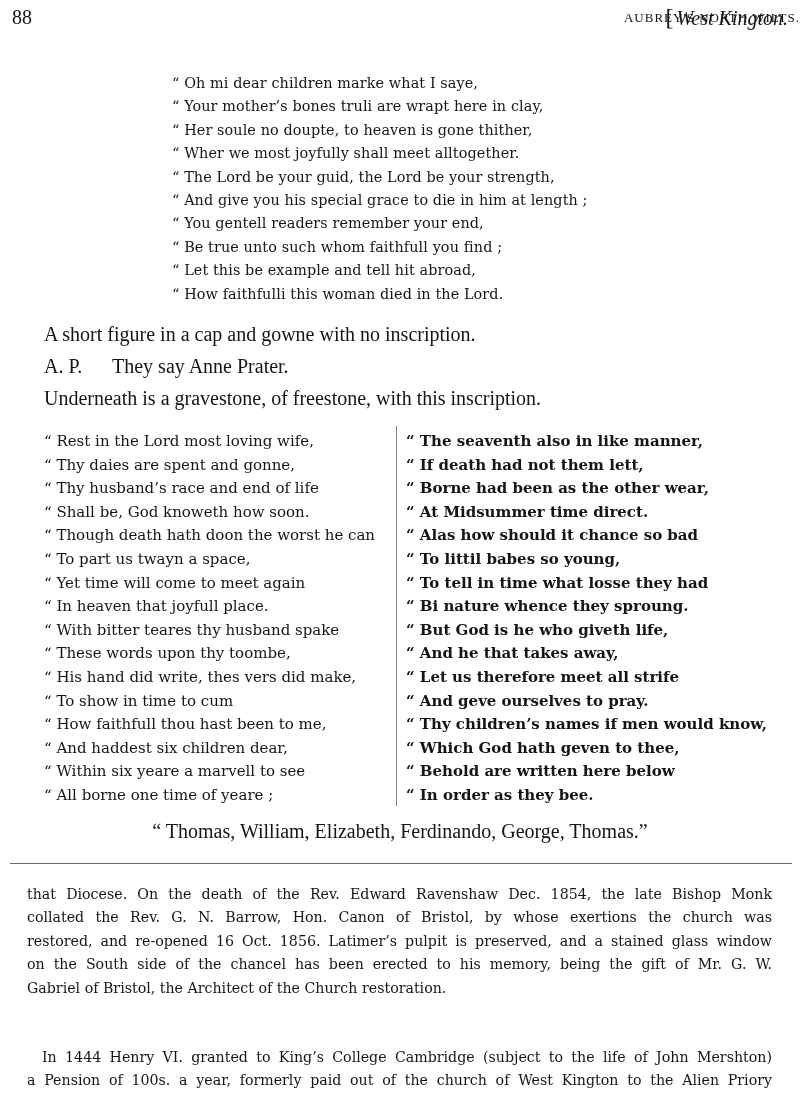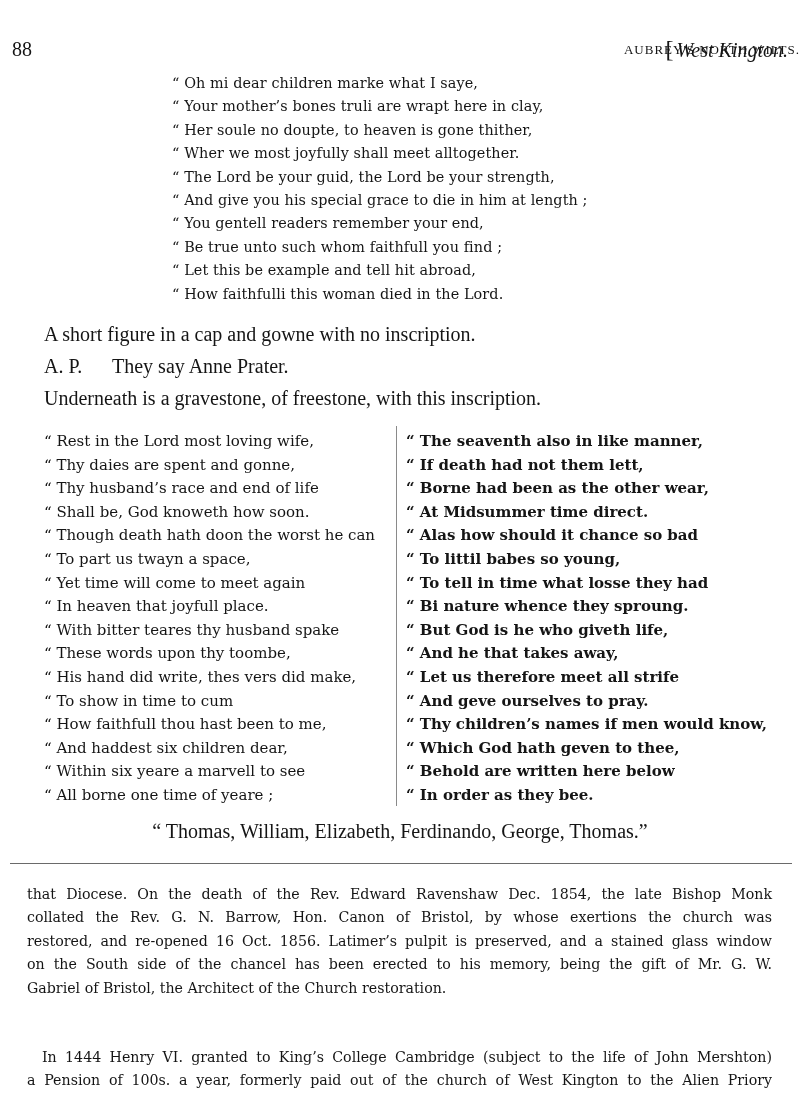--- a/index.html
+++ b/index.html
@@ -3,21 +3,21 @@
 <meta charset="utf-8">
 <style>
   html, body { margin: 0; padding: 0; background: #ffffff; }
   body {
     width: 800px; height: 1098px; position: relative; overflow: hidden;
     font-family: "DejaVu Serif", "Liberation Serif", serif;
     color: #151515;
   }
   .page { position: absolute; left: 0; top: 0; width: 800px; height: 1098px; }
 
-  .header { position: absolute; top: 0; left: 0; width: 800px; height: 40px; margin-top: 32px; }
+  .header { position: absolute; top: 0; left: 0; width: 800px; height: 40px; }
   .page-number { position: absolute; left: 12px; top: 6px; font-family: "Liberation Serif", serif; font-size: 20px; }
   .running-title { position: absolute; left: 0; right: 0; top: 10px; text-align: right; font-family: "Liberation Serif", serif; font-size: 13px; letter-spacing: 1px; font-variant: small-caps; }
   .section-title { position: absolute; right: 12px; top: 4px; font-family: "Liberation Serif", serif; font-size: 20px; font-style: italic; }
   .section-title .bracket { font-style: normal; font-size: 24px; margin-right: 3px; }
 
   .verse-top { position: absolute; left: 172px; top: 72px; }
   .verse-top .line { font-family: "DejaVu Serif", serif; font-size: 14.4px; line-height: 23.4px; white-space: nowrap; letter-spacing: 0.1px; }
 
   .prose-lines { position: absolute; left: 44px; top: 318px; }
   .prose-lines .pline { font-family: "Liberation Serif", serif; font-size: 20px; line-height: 32px; white-space: nowrap; }

